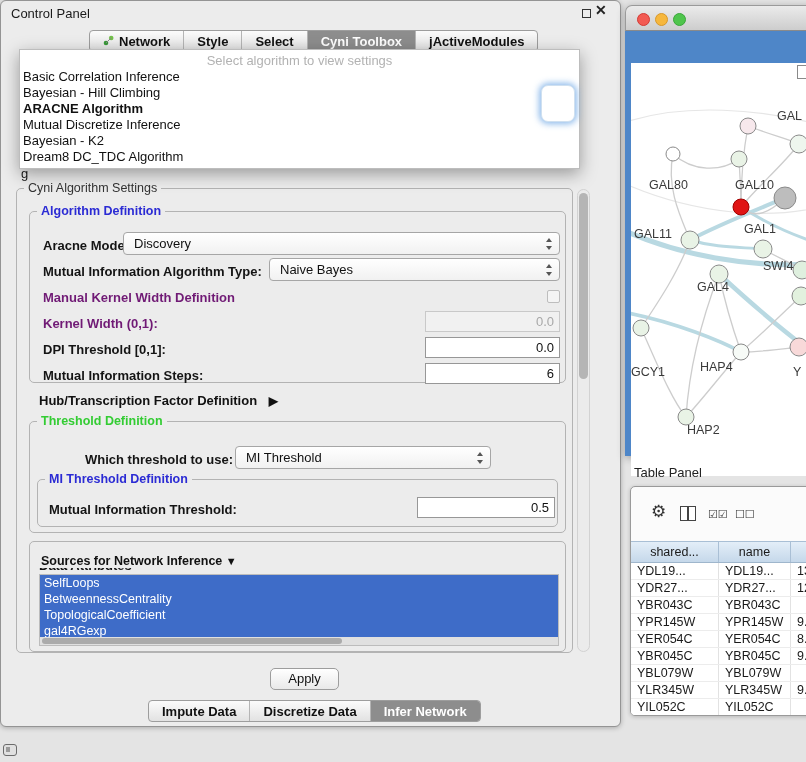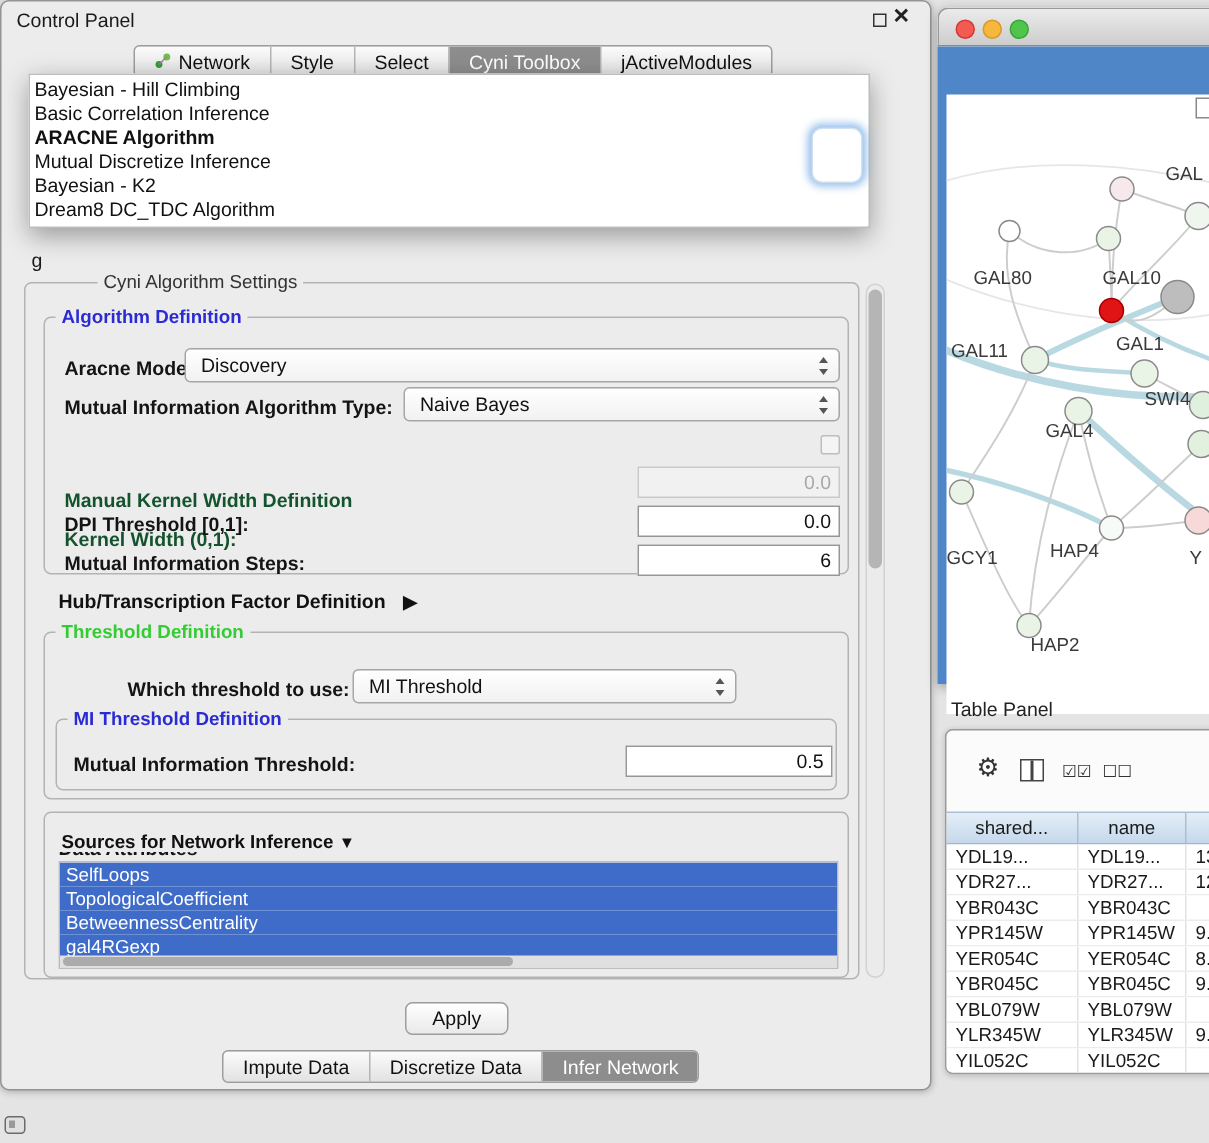--- a/index.html
+++ b/index.html
@@ -8,21 +8,21 @@
   #root { position:relative; width:806px; height:762px; background:#e4e4e4; overflow:hidden; font-size:13px; color:#111; }
 
   
   #control-panel { position:absolute; left:0; top:8; width:621px; height:727px; background:#ececec;
     border:1px solid #949494; border-radius:6px; box-shadow:0 1px 5px rgba(0,0,0,.25); }
   .cp-title { position:absolute; left:10px; top:5px; font-size:13px; color:#1a1a1a; }
   .float-btn { position:absolute; left:581px; top:8px; width:9px; height:9px; border:1.5px solid #333; background:#ececec; }
   .close-btn { position:absolute; left:594px; top:1px; font-size:14px; font-weight:bold; color:#222; cursor:default; }
 
   .seg { position:absolute; display:flex; height:22px; border:1px solid #9d9d9d; border-radius:4px;
-    overflow:hidden; background:linear-gradient(#fbfbfb,#e2e2e2); font-size:13px; }
+    overflow:hidden; background:linear-gradient(#fbfbfb,#e2e2e2); font-size:13px;font-weight:bold; }
   .seg > div { padding:0 13px; border-left:1px solid #b5b5b5; display:flex; align-items:center; gap:5px; white-space:nowrap; cursor:default; }
   .seg > div:first-child { border-left:none; }
   .seg > div.sel { background:#8d8d8d; color:#fff; }
 
   #algo-popup { position:absolute; left:18px; top:48px; width:561px; background:#fff; border:1px solid #bdbdbd;
     box-shadow:0 5px 16px rgba(0,0,0,.35); padding:2px 0 3px 0; z-index:50; }
   #algo-popup .ph { height:17px; line-height:17px; text-align:center; color:#b2b2b2; }
   #algo-popup .opt { height:16px; line-height:16px; padding-left:3px; cursor:default; }
   #algo-popup .opt.bold { font-weight:bold; }
 
@@ -30,21 +30,21 @@
     border:1px solid #cfe0f0; border-radius:7px; box-shadow:0 0 6px 2px rgba(115,170,230,.8); z-index:60; }
   #frag-g { position:absolute; left:20px; top:165px; color:#1a1a1a; z-index:1; }
 
   .gbox { position:absolute; border:1px solid #b3b3b3; border-radius:5px; }
   .gleg { position:absolute; height:14px; line-height:14px; background:#ececec; padding:0 4px; font-size:12.5px; color:#333; z-index:2; white-space:nowrap; }
   .gleg.blue { color:#2b2bd4; font-weight:bold; }
   .gleg.green { color:#33cc33; font-weight:bold; }
   .gleg.boldk { color:#111; font-weight:bold; }
 
   .lbl { position:absolute; font-weight:bold; font-size:13px; color:#141414; white-space:nowrap; }
-  .lbl.dis { color:#14532d;margin-top:36px; }
+  .lbl.dis { color:#701a75; }
 
   .combo { position:absolute; height:23px; background:linear-gradient(#ffffff,#f1f1f1); border:1px solid #a6a6a6;
     border-radius:4px; display:flex; align-items:center; padding:0 22px 0 10px; font-size:13px; }
   .combo svg { position:absolute; right:6px; top:4px; }
 
   .tin { position:absolute; height:21px; border:1px solid #979797; background:#fff; text-align:right;
     padding:0 5px; font:13px "Liberation Sans", sans-serif; color:#111; }
   .tin.dis { border-color:#c9c9c9; background:#f1f1f1; color:#a8a8a8; }
   .cb { position:absolute; width:13px; height:13px; border:1px solid #bdbdbd; border-radius:2px; background:#f4f4f4; }
 
@@ -125,32 +125,33 @@
         </div>
       <div class="sel">
           <span>Cyni Toolbox</span>
         </div>
       <div>
           <span>jActiveModules</span>
         </div>
     </div>
 
     <div id="algo-popup">
+      <div class="ph">Select algorithm to view settings</div>
+      <div class="opt">Basic Correlation Inference</div>
       <div class="opt">Bayesian - Hill Climbing</div>
-      <div class="opt">Basic Correlation Inference</div>
       <div class="opt bold">ARACNE Algorithm</div>
       <div class="opt">Mutual Discretize Inference</div>
       <div class="opt">Bayesian - K2</div>
       <div class="opt">Dream8 DC_TDC Algorithm</div>
     </div>
     <div id="focus-box"></div>
     <span id="frag-g">g</span>
 
     <div class="gbox" style="left:15px; top:187px; width:557px; height:465px;"></div>
-    <span class="gleg" style="left:23px; top:180px;margin-left:41px;">Cyni Algorithm Settings</span>
+    <span class="gleg" style="left:23px; top:180px;">Cyni Algorithm Settings</span>
 
     <div class="gbox" style="left:28px; top:210px; width:537px; height:172px;"></div>
     <span class="gleg blue" style="left:36px; top:203px;">Algorithm Definition</span>
 
     <span class="lbl" style="left:42px; top:237px;">Aracne Mode:</span>
     <div class="combo" style="left:122px; top:231px; width:437px;">
       <span>Discovery</span>
       <svg width="8" height="14">
           <path d="M4 1 L7 5 L1 5 Z" fill="#555"></path>
           <path d="M4 13 L7 9 L1 9 Z" fill="#555"></path>
@@ -202,22 +203,22 @@
 
     <div class="gbox" style="left:28px; top:540px; width:537px; height:111px;"></div>
     <span class="gleg boldk" style="left:36px; top:533px;margin-top:20px;">
       <span>Sources for Network Inference</span>
       <span style="font-size:11px;">▼</span>
     </span>
     <span class="lbl" style="left:38px; top:557px;">Data Attributes</span>
 
     <div id="attr-list">
       <div class="row">SelfLoops</div>
+      <div class="row">BetweennessCentrality</div>
       <div class="row">TopologicalCoefficient</div>
-      <div class="row">BetweennessCentrality</div>
       <div class="row">gal4RGexp</div>
       <div class="hsb">
           <div class="th"></div>
         </div>
     </div>
 
     <div id="v-scroll">
         <div class="th"></div>
       </div>
 

